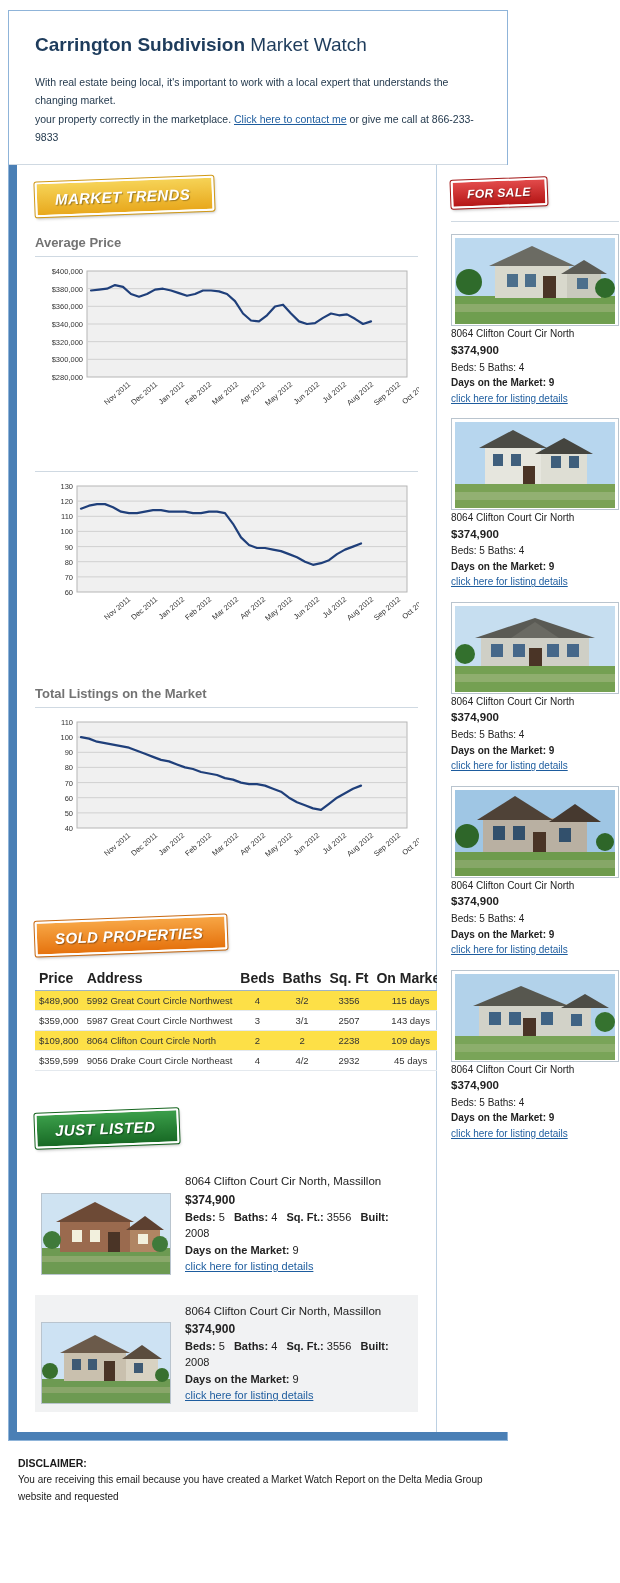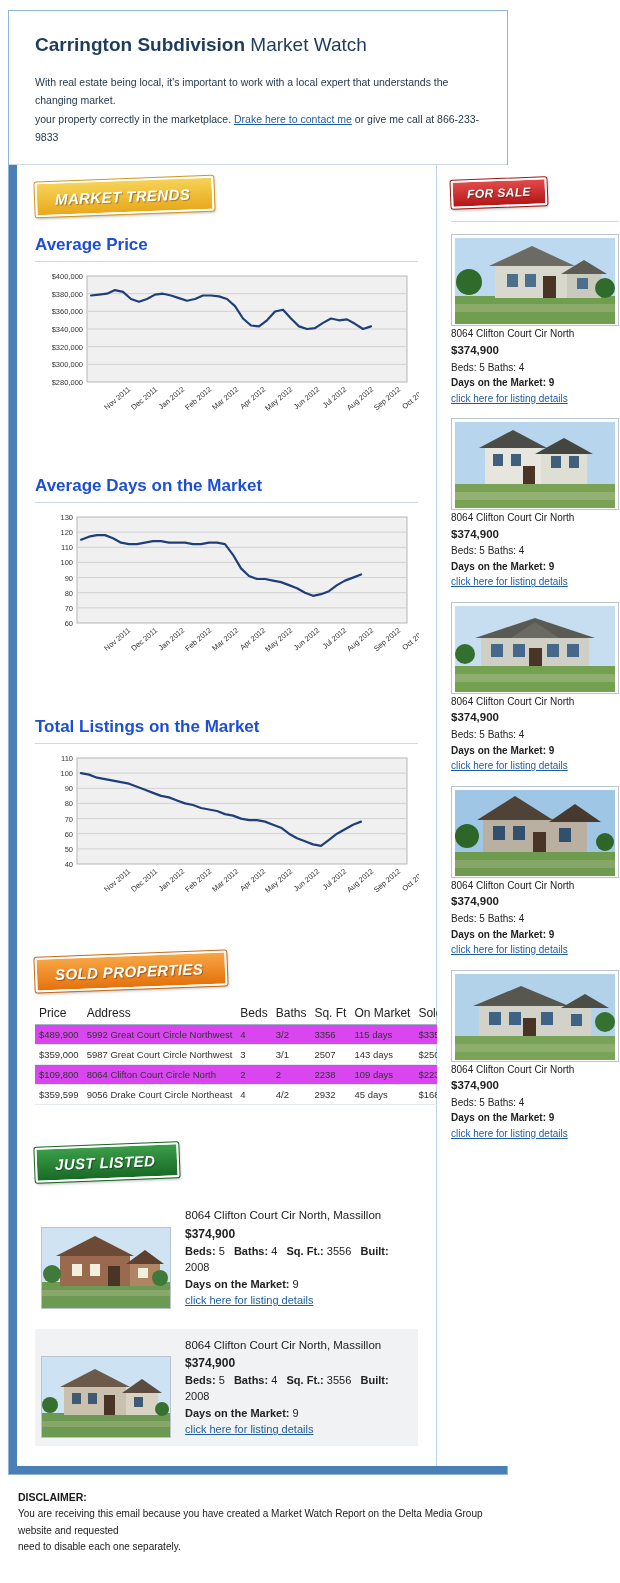--- a/index.html
+++ b/index.html
@@ -83,52 +83,52 @@
   }
   .ribbon.yellow{background:linear-gradient(#f6d356,#e8a81d);border:2px solid #fff;outline:1px solid #d19a18;}
   .ribbon.orange{background:linear-gradient(#f7a645,#e5720d);border:2px solid #fff;outline:1px solid #c96a12;}
   .ribbon.green{background:linear-gradient(#3b9e4a,#186a25);border:2px solid #fff;outline:1px solid #176520;}
   .ribbon.red{background:linear-gradient(#e24b4b,#b51616);border:2px solid #fff;outline:1px solid #a31616;font-size:12px;padding:5px 14px;}
   .ribbon-row{height:42px;}
   .ribbon-row.small{height:34px;}
   
   .chart-block{margin:14px 18px 4px 18px;}
   .chart-title{
-    font-size:17px;
+    font-size:13px;
     font-weight:bold;
-    color:#1d4ed8;
+    color:#737373;
     margin-bottom:6px;
   }
   .chart-rule{border-top:1px solid #cfd9e2;margin-bottom:8px;}
   .chart-area{position:relative;height:150px;}
   .chart-svg{display:block;}
   
   .sold-table{
     margin:6px 18px 0 18px;
     border-collapse:collapse;
     width:384px;
     font-size:9.5px;
   }
   .sold-table th{
     text-align:left;
-    font-size:12px;
-    font-weight:normal;
+    font-size:14px;
+    font-weight:bold;
     color:#222;
     border-bottom:1px solid #9fb4c6;
     padding:4px 4px 4px 4px;
     white-space:nowrap;
   }
   .sold-table td{
     padding:4px 4px;
     border-bottom:1px solid #e4e9ee;
     color:#333;
     white-space:nowrap;
   }
-  .sold-table tr.alt td{background:#d946ef;}
-  .sold-table .num{margin-left:29px;}
+  .sold-table tr.alt td{background:#fde047;}
+  .sold-table .num{text-align:center;margin-left:29px;}
   
   .listing{
     display:flex;
     margin:12px 18px 0 18px;
     padding:8px 6px;
     align-items:flex-end;
   }
   .listing.shaded{background:#f1f2f3;}
   .photo{
     width:130px;height:82px;
@@ -177,21 +177,21 @@
 
   <div class="outer-frame">
 
     <div class="header">
       <div class="title-line1">
         <span class="bold">Carrington Subdivision</span><span> Market Watch</span>
       </div>
       <div class="intro">
         <div>With real estate being local, it's important to work with a local expert that understands the changing market.</div>
         <div>
-          <span>your property correctly in the marketplace. </span><a href="#">Drake here to contact me</a><span> or give me call at 866-233-9833</span>
+          <span>your property correctly in the marketplace. </span><a href="#">Click here to contact me</a><span> or give me call at 866-233-9833</span>
         </div>
       </div>
     </div>
 
     <div class="body-inner">
 
       <div class="left-col">
 
         <div class="ribbon-row">
           <div class="ribbon yellow">MARKET TRENDS</div>
@@ -232,21 +232,20 @@
                 <text transform="translate(312,120) rotate(-40)">Jul 2012</text>
                 <text transform="translate(339,120) rotate(-40)">Aug 2012</text>
                 <text transform="translate(366,120) rotate(-40)">Sep 2012</text>
                 <text transform="translate(393,120) rotate(-40)">Oct 2012</text>
               </g>
             </svg>
           </div>
         </div>
 
         <div class="chart-block" style="margin-top:56px;">
-          <div class="chart-title">Average Days on the Market</div>
           <div class="chart-rule"></div>
           <div class="chart-area">
             <svg class="chart-svg" width="384" height="150" viewBox="0 0 384 150">
               <rect x="42" y="6" width="330" height="106" fill="#f0f0f0" stroke="#b6b6b6" stroke-width="1"></rect>
               <g stroke="#d0d0d0" stroke-width="1">
                 <line x1="42" y1="21.1" x2="372" y2="21.1"></line>
                 <line x1="42" y1="36.3" x2="372" y2="36.3"></line>
                 <line x1="42" y1="51.4" x2="372" y2="51.4"></line>
                 <line x1="42" y1="66.6" x2="372" y2="66.6"></line>
                 <line x1="42" y1="81.7" x2="372" y2="81.7"></line>
@@ -604,16 +603,15 @@
 
       </div>
     </div>
 
     <div style="height:8px;background:#4a7fb5;"></div>
   </div>
 
   <div class="disclaimer">
     <div class="dt">DISCLAIMER:</div>
     <div>You are receiving this email because you have created a Market Watch Report on the Delta Media Group website and requested</div>
-    <div>need to disable each one separately.</div>
   </div>
 
 </div>
 
 </body></html>

